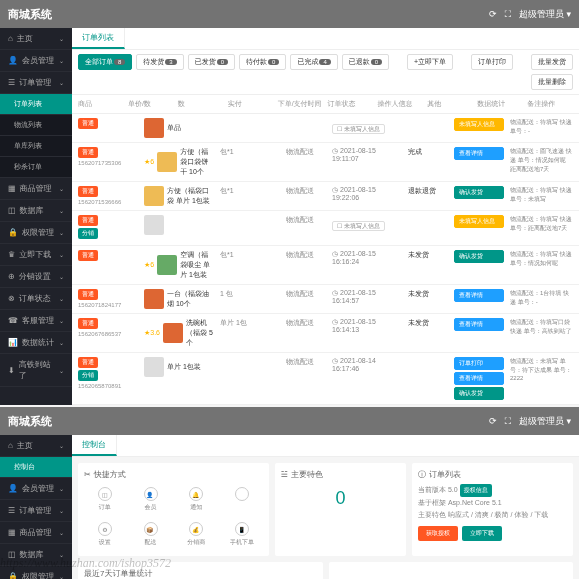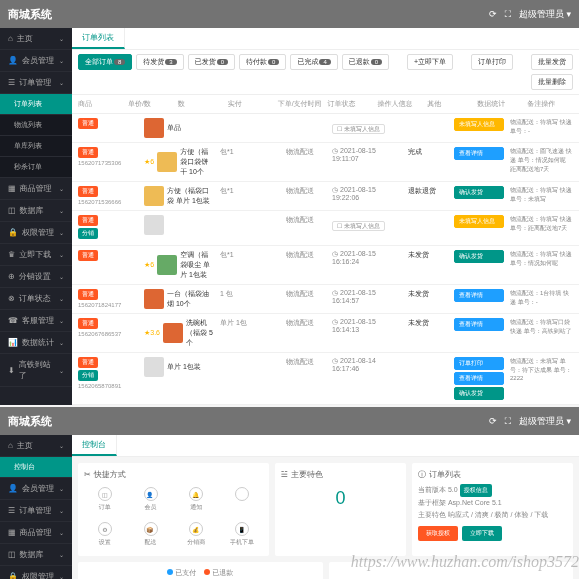--- a/index.html
+++ b/index.html
@@ -54,21 +54,21 @@
 .card-title{font-size:8px;color:#666;margin-bottom:4px;display:flex;align-items:center;gap:3px}
 .shortcut-grid{display:grid;grid-template-columns:repeat(4,1fr);gap:4px}
 .shortcut{display:flex;flex-direction:column;align-items:center;gap:2px;padding:3px;cursor:pointer;font-size:6px;color:#888}
 .shortcut-icon{width:14px;height:14px;border:1px solid #ccc;border-radius:50%}
 .bignum{font-size:18px;color:#009688;text-align:center;padding:4px 0}
 .sys-info{font-size:7px;color:#888;line-height:1.8}
 .sys-info .tag{font-size:6px}
 .sys-btns{display:flex;gap:4px;margin-top:4px}
 .chart-legend{display:flex;gap:8px;justify-content:center;font-size:7px;color:#888;margin-bottom:4px}
 .leg-dot{width:6px;height:6px;border-radius:50%;display:inline-block;margin-right:2px}
-.watermark{position:fixed;bottom:8px;left:0;right:0;text-align:right;font-size:16px;color:rgba(0,0,0,0.25);font-style:italic;pointer-events:none;font-family:serif}
+.watermark{position:fixed;bottom:8px;left:0;right:0;text-align:left;font-size:12px;color:rgba(0,0,0,0.25);font-style:italic;pointer-events:none;font-family:serif}
 </style>
 </head>
 <body>
 
 <div class="app">
 
 <div class="instance">
   <div class="topbar">
     <div class="topbar-left">商城系统</div>
     <div class="topbar-right">
@@ -437,20 +437,21 @@
                   <div><span>主要特色</span> <span>响应式 / 清爽 / 极简 / 体验 / 下载</span></div>
                 </div>
             <div class="sys-btns" id="sysbtns">
                   <span class="tag tag-red" style="padding: 3px 8px; cursor: pointer;">获取授权</span>
                   <span class="tag tag-green" style="padding: 3px 8px; cursor: pointer;">立即下载</span>
                 </div>
           </div>
         </div>
         <div class="dash-row">
           <div class="card">
+            <div class="card-title">最近7天订单量统计</div>
             <div class="chart-legend" id="leg1">
                   <span><span class="leg-dot" style="background:#1e9fff"></span>已支付</span>
                   <span><span class="leg-dot" style="background:#ff5722"></span>已退款</span>
                 </div>
 
           </div>
           <div class="card">
             <div class="card-title">&nbsp;</div>
             <div class="chart-legend" id="leg2">
                   <span><span class="leg-dot" style="background:#1e9fff"></span>新增会员</span>

